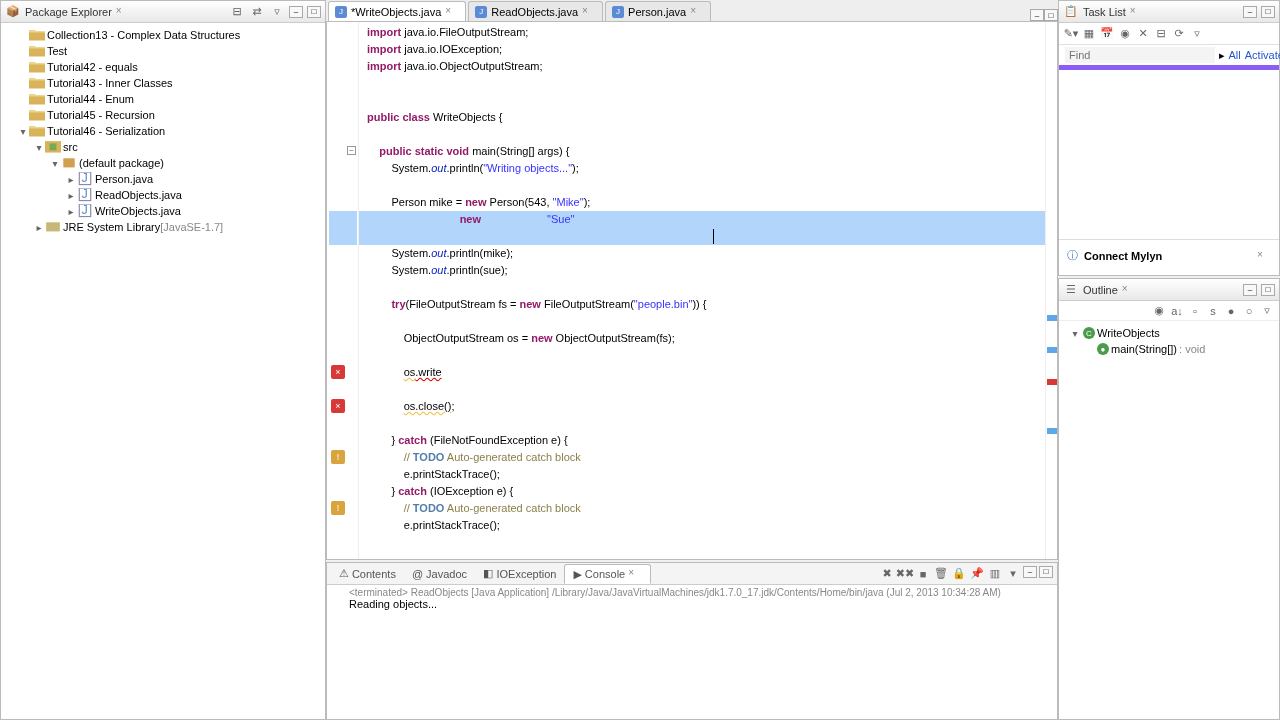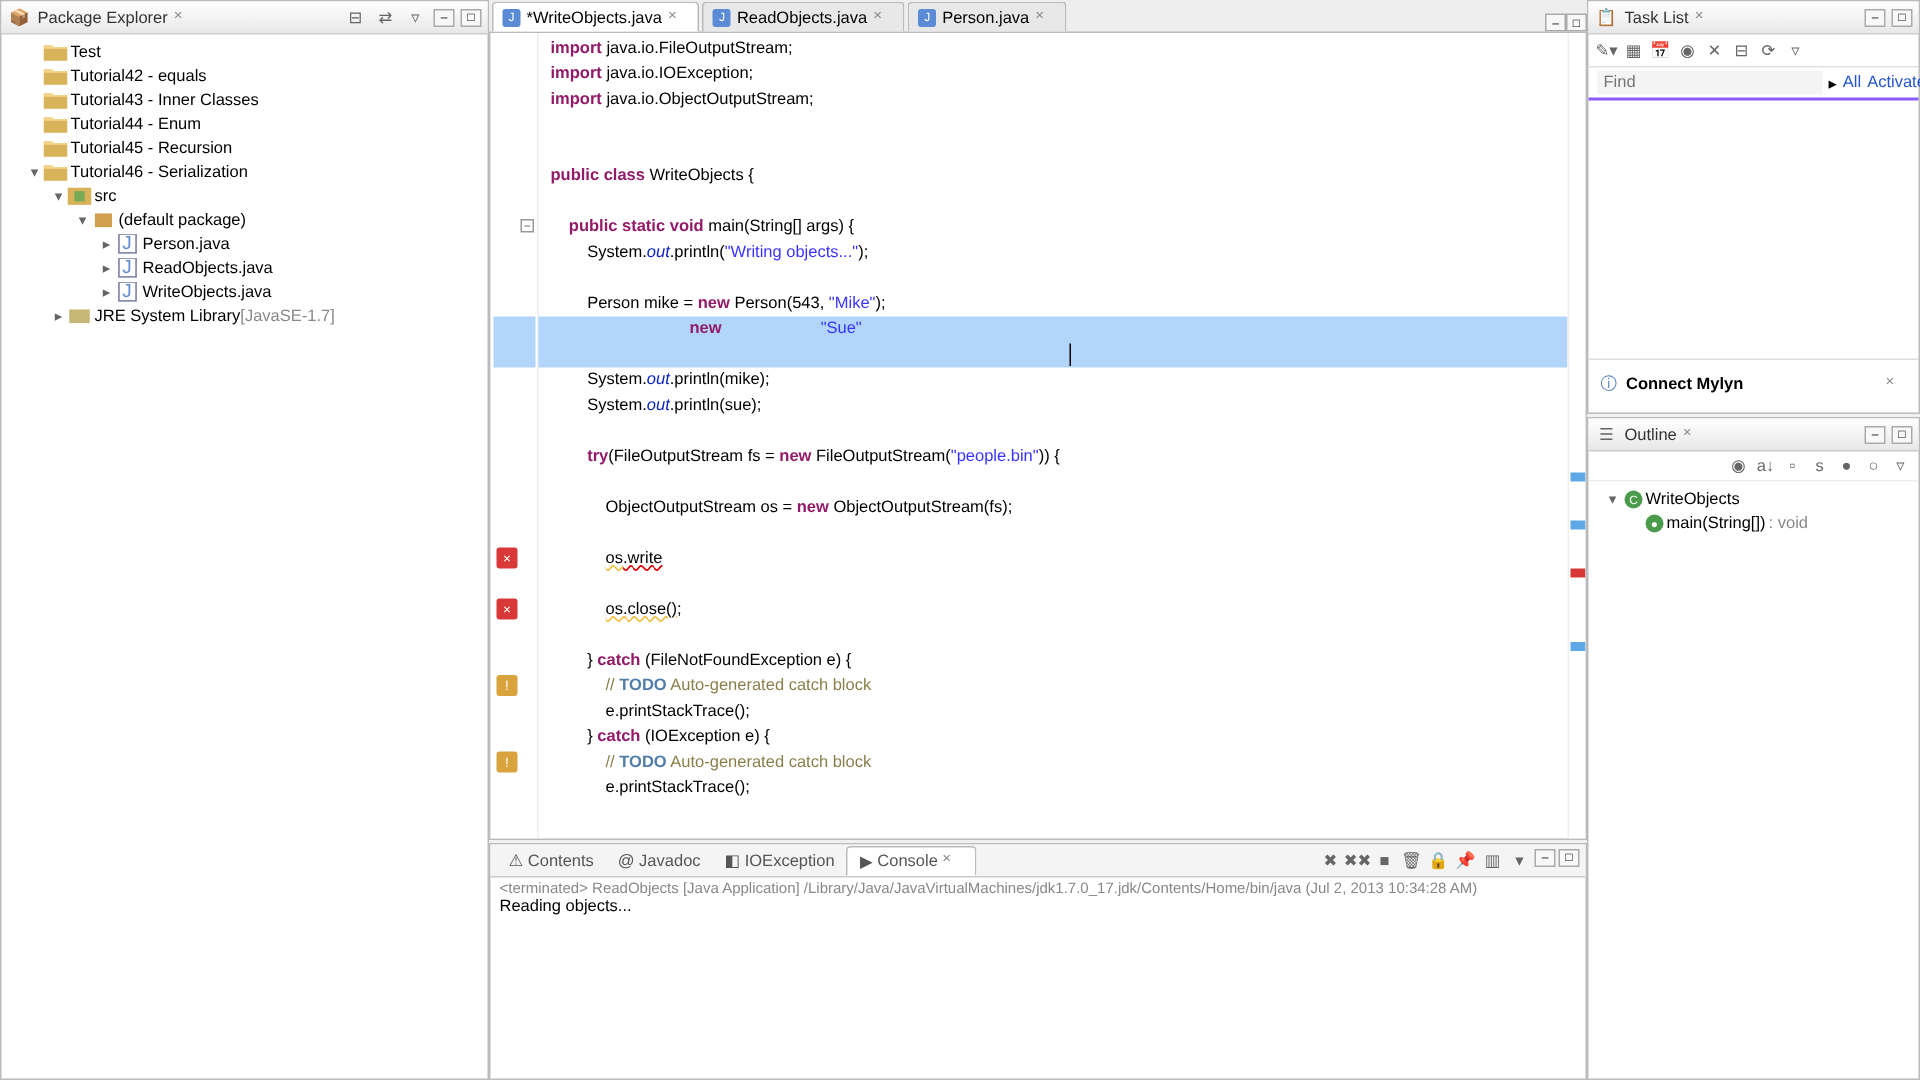--- a/index.html
+++ b/index.html
@@ -44,29 +44,29 @@
 .err-mark { background: #d83838; }
 .warn-mark { background: #d9a33d; }
 .fold-mark { position: absolute; left: 20px; width: 9px; height: 9px; border: 1px solid #999; background: #fff; font-size: 8px; line-height: 7px; text-align: center; color: #666; }
 .cursor-caret { position: absolute; width: 1px; height: 15px; background: #000; }
 
 .bottom-panel { height: 158px; border: 1px solid #bbb; background: #fff; display: flex; flex-direction: column; margin-top: 2px; }
 .bottom-tabs { height: 22px; background: #f4f4f4; border-bottom: 1px solid #ccc; display: flex; align-items: center; padding: 0 4px; }
 .bottom-tab { padding: 2px 8px; color: #555; cursor: pointer; display: flex; align-items: center; gap: 3px; }
 .bottom-tab.active { background: #fff; border: 1px solid #bbb; border-bottom: 1px solid #fff; margin-bottom: -1px; border-radius: 3px 3px 0 0; }
 .bottom-toolbar { margin-left: auto; display: flex; gap: 2px; }
-.console-body { flex: 1; font-family: Menlo, Monaco, monospace; font-size: 11px; padding: 2px 6px; }
+.console-body { flex: 1; font-family: Menlo, Monaco, monospace; font-size: 11px; padding: 2px 6px; margin-left: 16px; }
 .console-meta { color: #888; font-size: 10px; }
 
 .right-panel { width: 222px; display: flex; flex-direction: column; gap: 2px; }
 .task-panel, .outline-panel { background: #fff; border: 1px solid #bbb; display: flex; flex-direction: column; }
 .task-panel { height: 276px; }
 .outline-panel { flex: 1; }
 .task-toolbar { height: 22px; border-bottom: 1px solid #e0e0e0; display: flex; align-items: center; gap: 2px; padding: 0 4px; }
-.find-row { display: flex; align-items: center; gap: 4px; padding: 2px 6px; border-bottom: 2px solid #8b5cf6; }
+.find-row { display: flex; align-items: center; gap: 4px; padding: 2px 6px; border-bottom: 5px solid #8b5cf6; }
 .find-input { flex: 1; border: none; background: #f4f4f4; padding: 2px 4px; font-size: 11px; outline: none; }
 .find-row .link { color: #2255cc; cursor: pointer; }
 .mylyn-box { padding: 8px; }
 .mylyn-title { display: flex; align-items: center; gap: 6px; margin-bottom: 4px; }
 .mylyn-text { font-size: 11px; color: #333; line-height: 14px; }
 .mylyn-text a { color: #2255cc; text-decoration: none; }
 .outline-toolbar { height: 20px; border-bottom: 1px solid #eee; display: flex; align-items: center; gap: 2px; padding: 0 4px; justify-content: flex-end; }
 .outline-tree { padding: 4px; }
 .outline-row { display: flex; align-items: center; height: 16px; gap: 2px; }
 .c-icon { width: 12px; height: 12px; border-radius: 50%; display: flex; align-items: center; justify-content: center; font-size: 8px; color: #fff; }
@@ -93,20 +93,31 @@
   <div class="tree" id="pe-tree">
       <div class="tree-row">
         <span class="tree-indent" style="width:12px"></span>
         <span class="tree-toggle"></span>
         <span class="tree-icon">
           <svg viewBox="0 0 14 12">
             <path fill="#d9b35a" d="M0 2h5l1 1h8v8H0z"></path>
             <path fill="#f0d58a" d="M0 2h5l1 1h8v1H0z"></path>
           </svg>
         </span>
+        <span>Collection13 - Complex Data Structures</span>
+      </div>
+      <div class="tree-row">
+        <span class="tree-indent" style="width:12px"></span>
+        <span class="tree-toggle"></span>
+        <span class="tree-icon">
+          <svg viewBox="0 0 14 12">
+            <path fill="#d9b35a" d="M0 2h5l1 1h8v8H0z"></path>
+            <path fill="#f0d58a" d="M0 2h5l1 1h8v1H0z"></path>
+          </svg>
+        </span>
         <span>Test</span>
       </div>
       <div class="tree-row">
         <span class="tree-indent" style="width:12px"></span>
         <span class="tree-toggle"></span>
         <span class="tree-icon">
           <svg viewBox="0 0 14 12">
             <path fill="#d9b35a" d="M0 2h5l1 1h8v8H0z"></path>
             <path fill="#f0d58a" d="M0 2h5l1 1h8v1H0z"></path>
           </svg>

